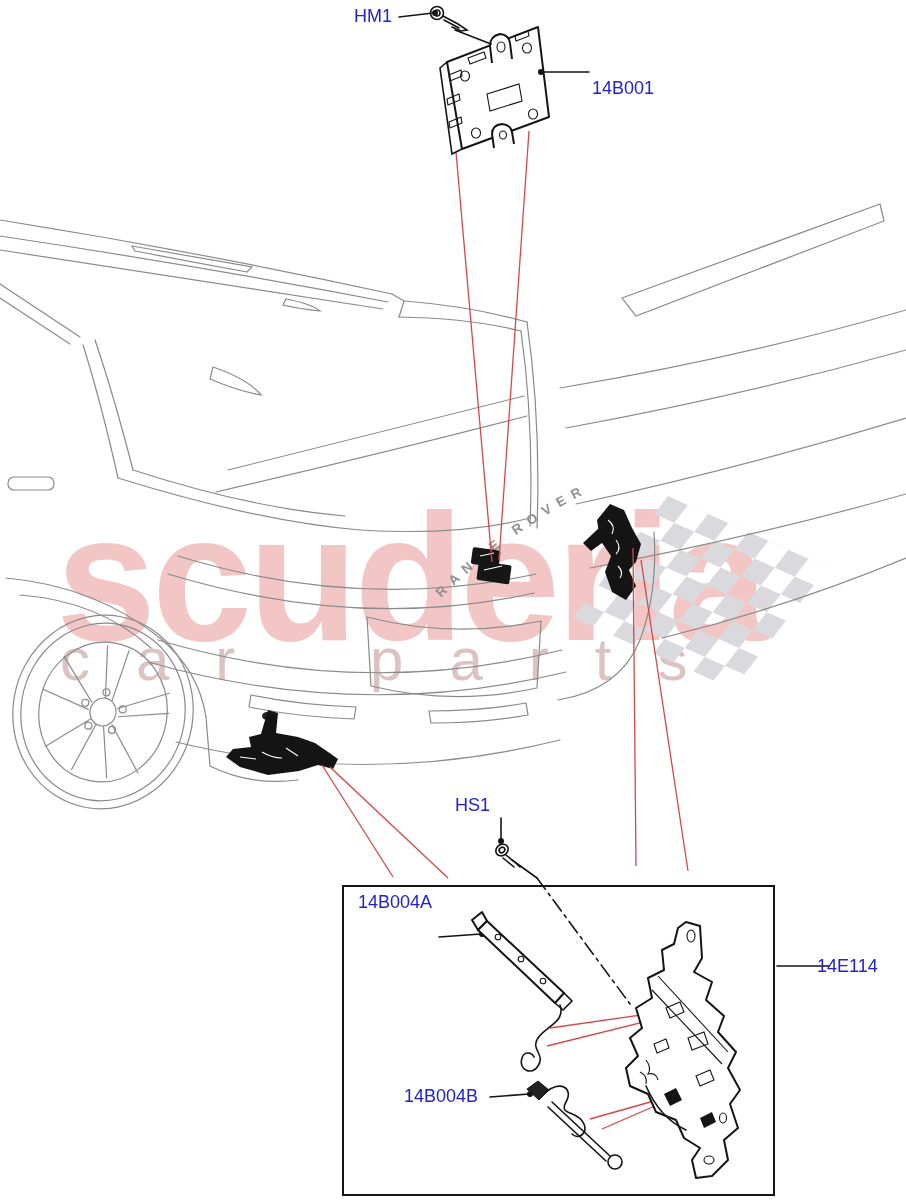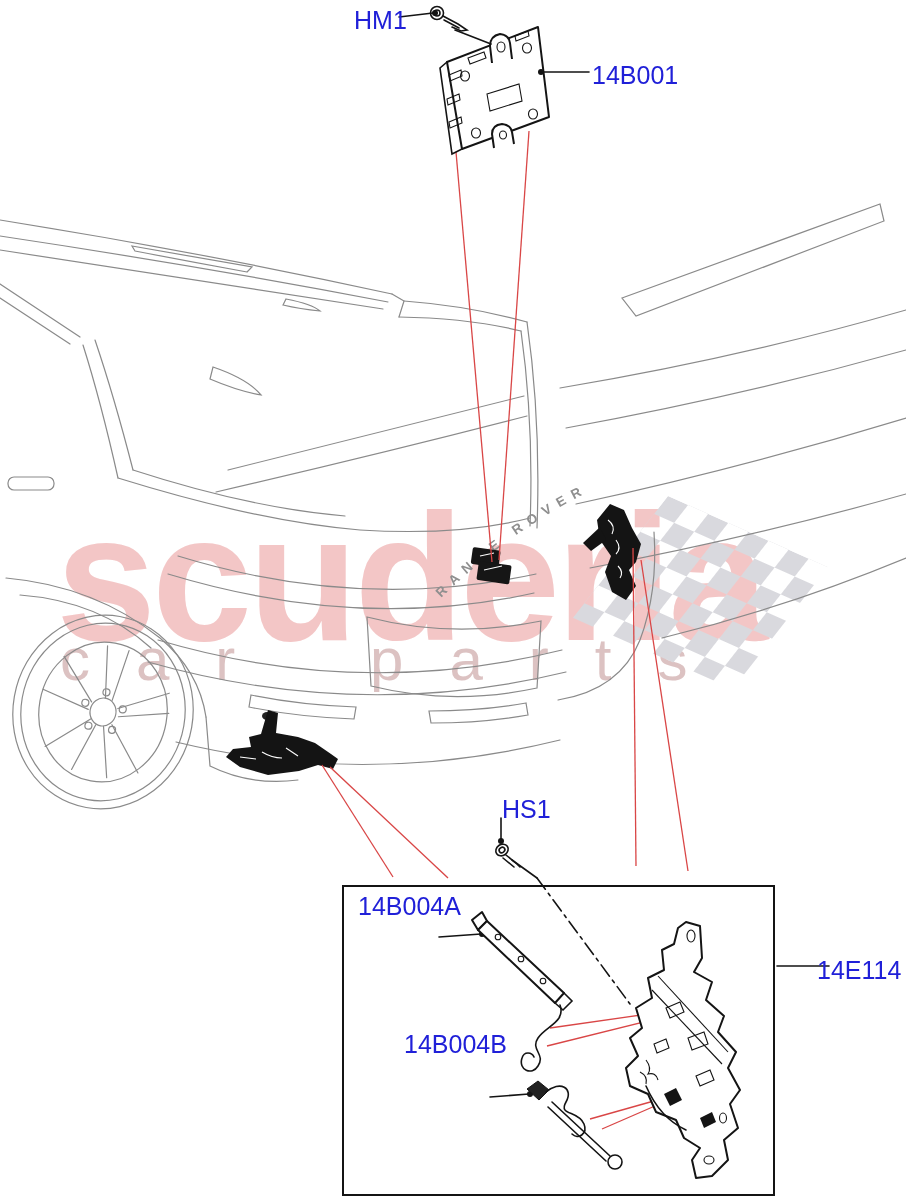--- a/index.html
+++ b/index.html
@@ -3,21 +3,21 @@
 <meta charset="utf-8">
 <style>
   html,body{margin:0;padding:0;background:#ffffff;}
   .stage{position:relative;width:906px;height:1200px;overflow:hidden;background:#ffffff;
          font-family:"Liberation Sans", sans-serif;}
   .wm-brand{position:absolute;left:56px;top:488px;font-size:180px;font-weight:700;
             letter-spacing:-4px;color:#f3c6c6;white-space:nowrap;z-index:1;line-height:1;}
   .wm-tagline{position:absolute;left:60px;top:630px;font-size:60px;font-weight:400;
             letter-spacing:46px;word-spacing:26px;color:#dcc2c2;white-space:nowrap;z-index:1;line-height:1;}
   svg.art{position:absolute;left:0;top:0;z-index:2;}
-  .callout{position:absolute;z-index:3;font-size:25px;color:#2020d8;white-space:nowrap;}
+  .callout{position:absolute;z-index:3;font-size:18px;color:#2020d8;white-space:nowrap;}
   .car{stroke:#8a8a8a;fill:none;stroke-width:1.2;stroke-linecap:round;}
   .ink{stroke:#141414;fill:none;stroke-width:1.6;stroke-linecap:round;}
   .ink2{stroke:#141414;fill:#ffffff;stroke-width:2;stroke-linejoin:round;}
   .thin{stroke:#141414;fill:none;stroke-width:1.1;}
   .red{stroke:#d94646;fill:none;stroke-width:1.3;}
   .wht{stroke:#ffffff;fill:none;stroke-width:1.1;}
   .blk{fill:#141414;stroke:none;}
 </style>
 </head>
 <body>
@@ -205,19 +205,19 @@
       <ellipse class="thin" cx="709" cy="1160" rx="5" ry="4"></ellipse>
       <ellipse class="thin" cx="723" cy="1118" rx="3.5" ry="5"></ellipse>
       <path class="thin" d="M646,1060 q6,8 2,14 q8,-2 10,6 M640,1072 q8,4 6,12"></path>
       <path class="ink" stroke-width="2.5" d="M646,1086 Q660,1118 686,1130"></path>
       <path class="blk" d="M664,1094 L676,1088 L682,1100 L670,1106 Z"></path>
       <path class="blk" d="M700,1118 L712,1112 L716,1122 L704,1128 Z"></path>
     </g>
   </svg>
 
   <div class="callout" style="left:354px;top:6px">HM1</div>
-  <div class="callout" style="left:592px;top:61px">14B001</div>
-  <div class="callout" style="left:502px;top:795px">HS1</div>
+  <div class="callout" style="left:592px;top:78px">14B001</div>
+  <div class="callout" style="left:455px;top:795px">HS1</div>
   <div class="callout" style="left:358px;top:892px">14B004A</div>
   <div class="callout" style="left:817px;top:956px">14E114</div>
-  <div class="callout" style="left:404px;top:1030px">14B004B</div>
+  <div class="callout" style="left:404px;top:1086px">14B004B</div>
 
 </div>
 
 </body></html>

